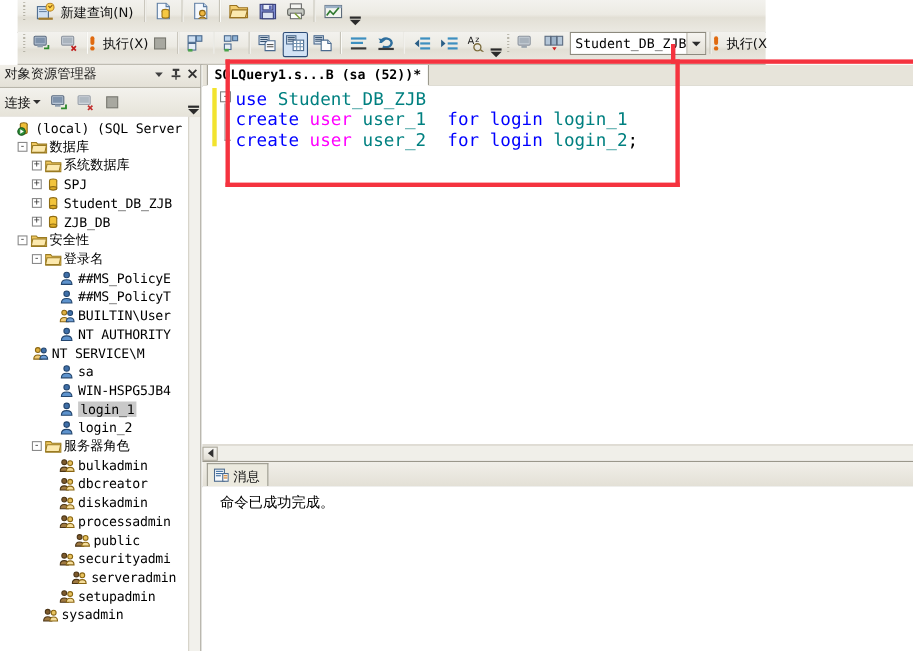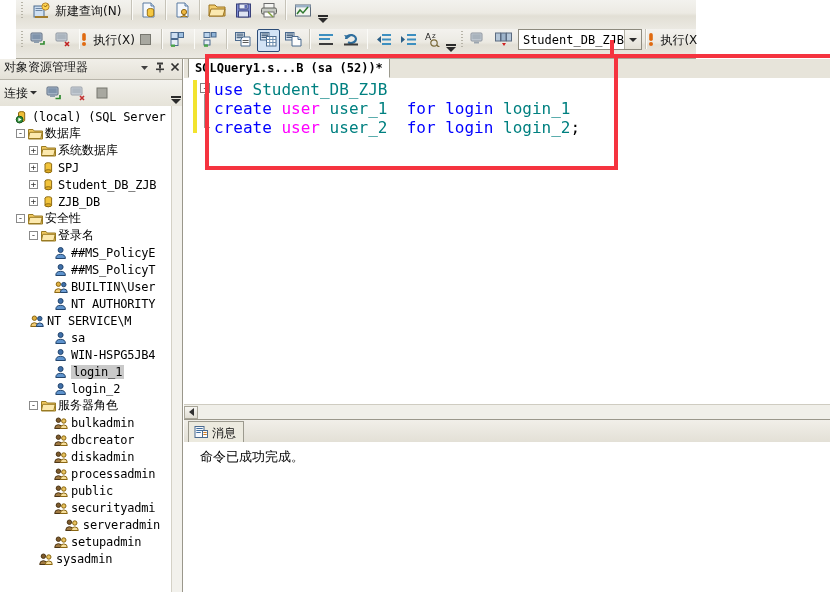--- a/index.html
+++ b/index.html
@@ -772,21 +772,21 @@
           <span class="ico">
             <svg width="15" height="14" viewBox="0 0 15 14">
               <circle cx="4.4" cy="4.2" r="2.2" fill="#7d5a2c" stroke="#4b3516"></circle>
               <path d="M0.7 12.5 q0-3.8 3.7-3.8 q3.7 0 3.7 3.8 z" fill="#a07a42" stroke="#4b3516"></path>
               <circle cx="9.8" cy="5" r="2.2" fill="#e8c25e" stroke="#8a6612"></circle>
               <path d="M6.3 12.5 q0-3.6 3.5-3.6 q3.5 0 3.5 3.6 z" fill="#f5dd9b" stroke="#8a6612"></path>
             </svg>
           </span>
           <span class="txt">processadmin</span>
         </div>
-        <div class="node" style="padding-left: 41px;">
+        <div class="node" style="padding-left: 55px;">
           <span class="exp"></span>
           <span class="ico">
             <svg width="15" height="14" viewBox="0 0 15 14">
               <circle cx="4.4" cy="4.2" r="2.2" fill="#7d5a2c" stroke="#4b3516"></circle>
               <path d="M0.7 12.5 q0-3.8 3.7-3.8 q3.7 0 3.7 3.8 z" fill="#a07a42" stroke="#4b3516"></path>
               <circle cx="9.8" cy="5" r="2.2" fill="#e8c25e" stroke="#8a6612"></circle>
               <path d="M6.3 12.5 q0-3.6 3.5-3.6 q3.5 0 3.5 3.6 z" fill="#f5dd9b" stroke="#8a6612"></path>
             </svg>
           </span>
           <span class="txt">public</span>

